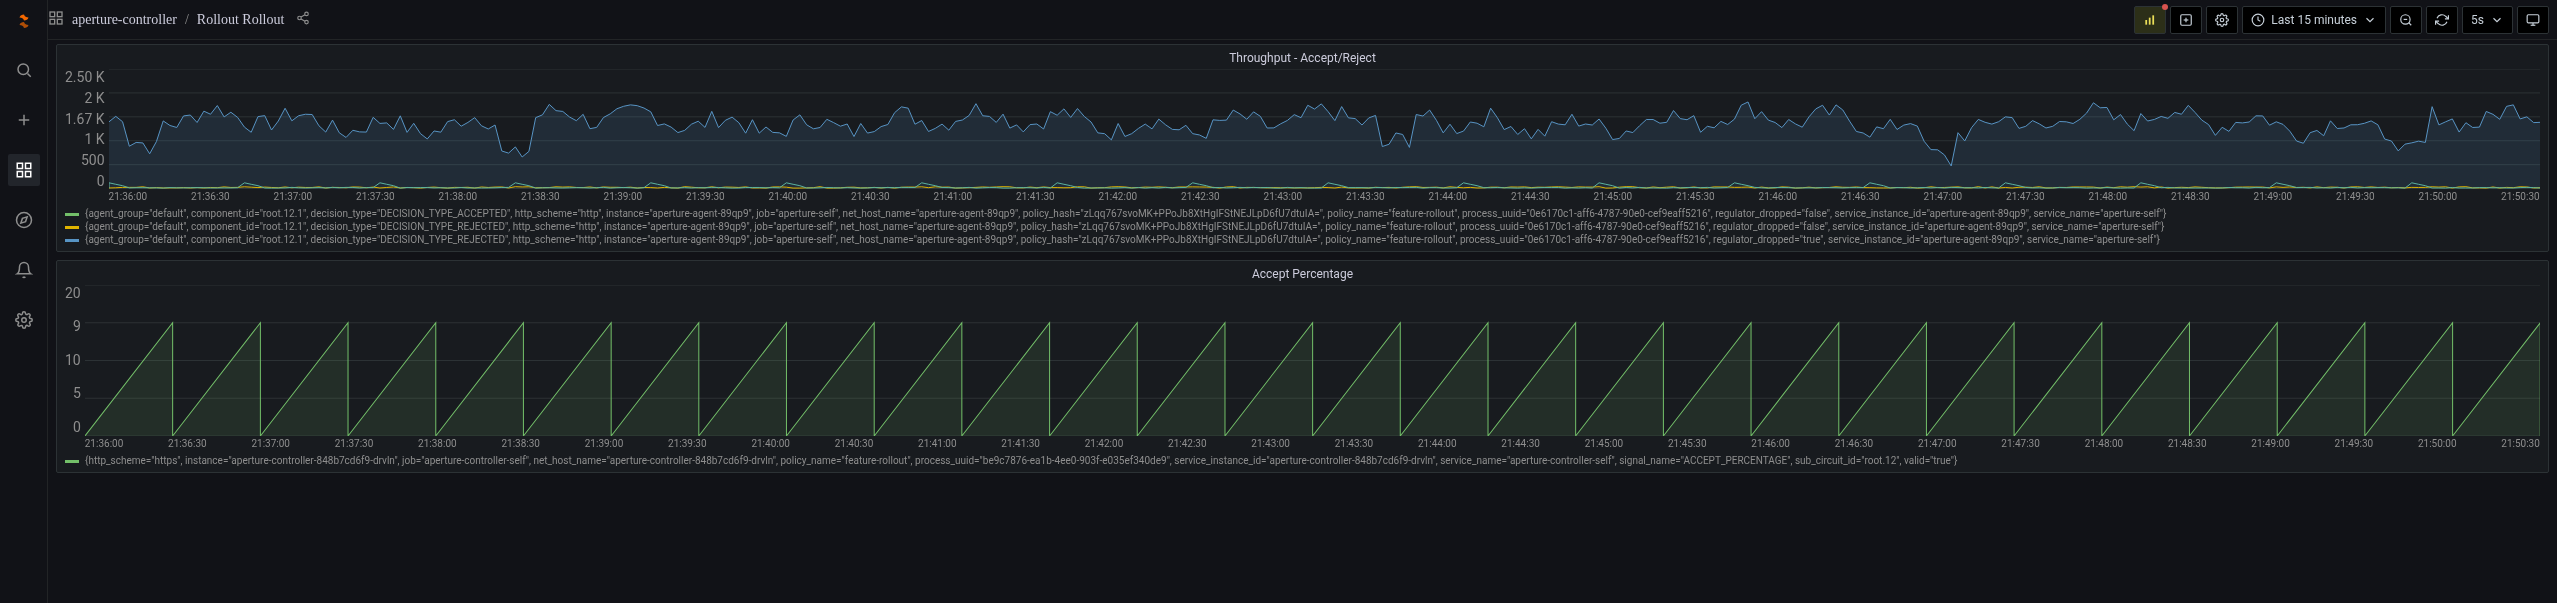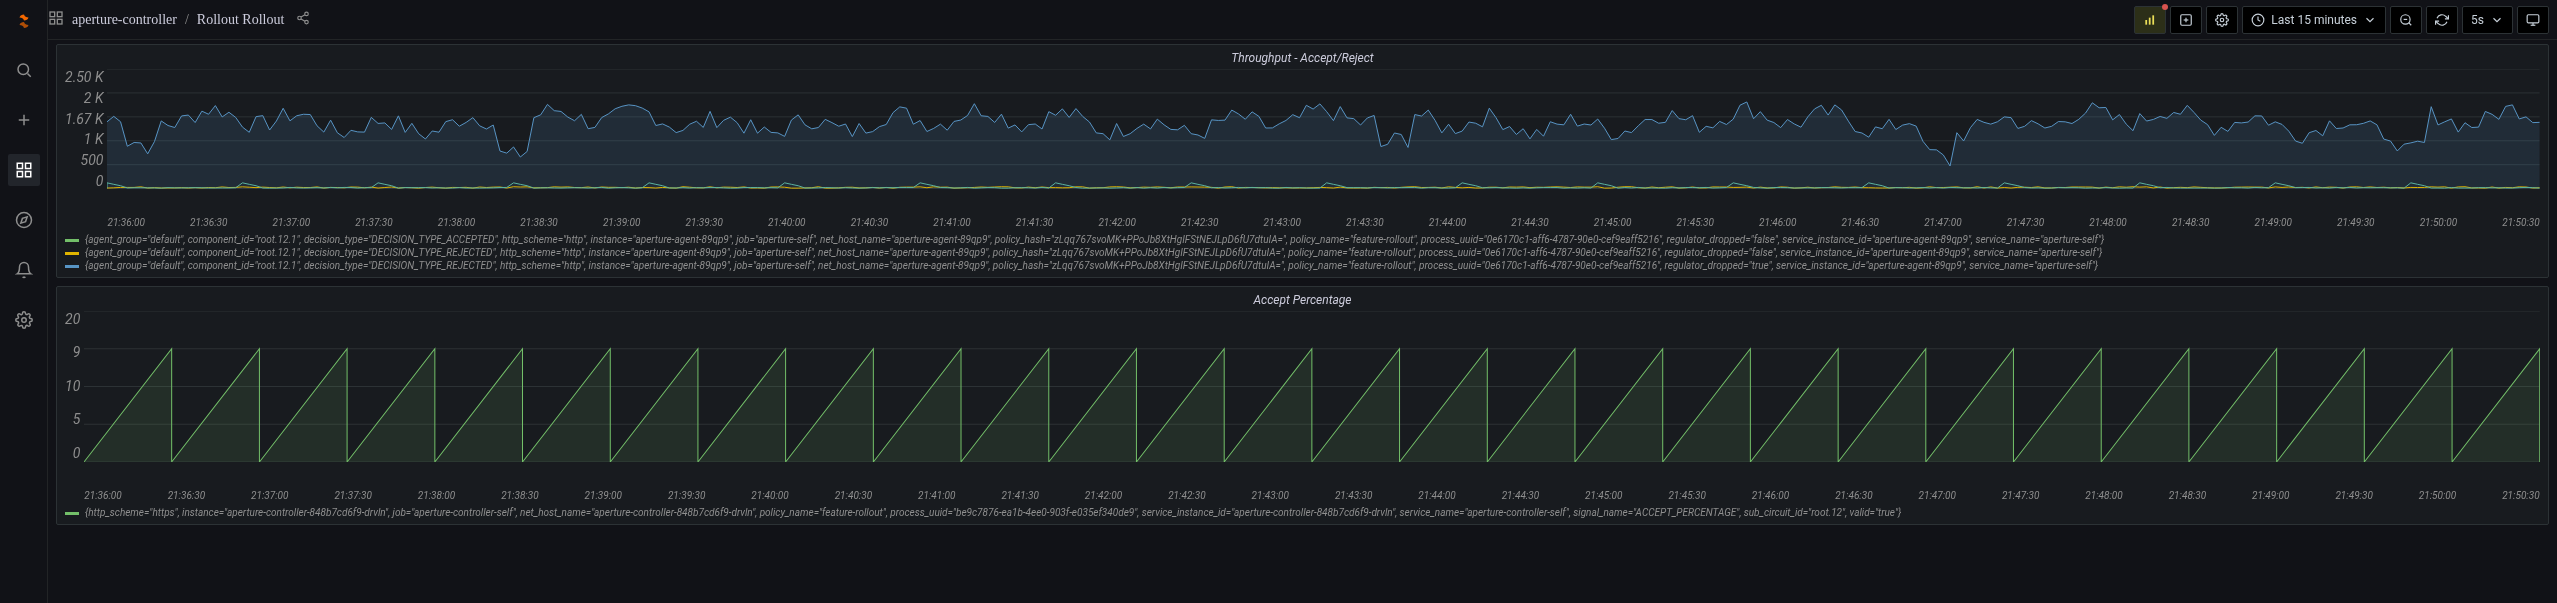--- a/index.html
+++ b/index.html
@@ -94,21 +94,20 @@
     position: absolute;
     left: 48px;
     top: 40px;
     right: 0;
     bottom: 0;
     padding: 4px 8px;
     display: flex;
     flex-direction: column;
     gap: 8px;
     overflow: hidden;
-    font-style: italic;
   }
   .panel {
     background: #181b1f;
     border: 1px solid #2c3235;
     border-radius: 2px;
     padding: 4px 8px 6px 8px;
   }
   .panel-title {
     text-align: center;
     font-size: 12px;
@@ -134,21 +133,20 @@
   .plot-area svg {
     width: 100%;
     display: block;
   }
   .x-axis {
     display: flex;
     justify-content: space-between;
     font-size: 10px;
     color: #8e8e8e;
     padding: 2px 0 4px 0;
-    margin-top: 26px;
   }
   .legend {
     font-size: 10px;
     color: #8e8e8e;
     display: flex;
     flex-direction: column;
     gap: 2px;
     padding-top: 2px;
   }
   .legend-item {

